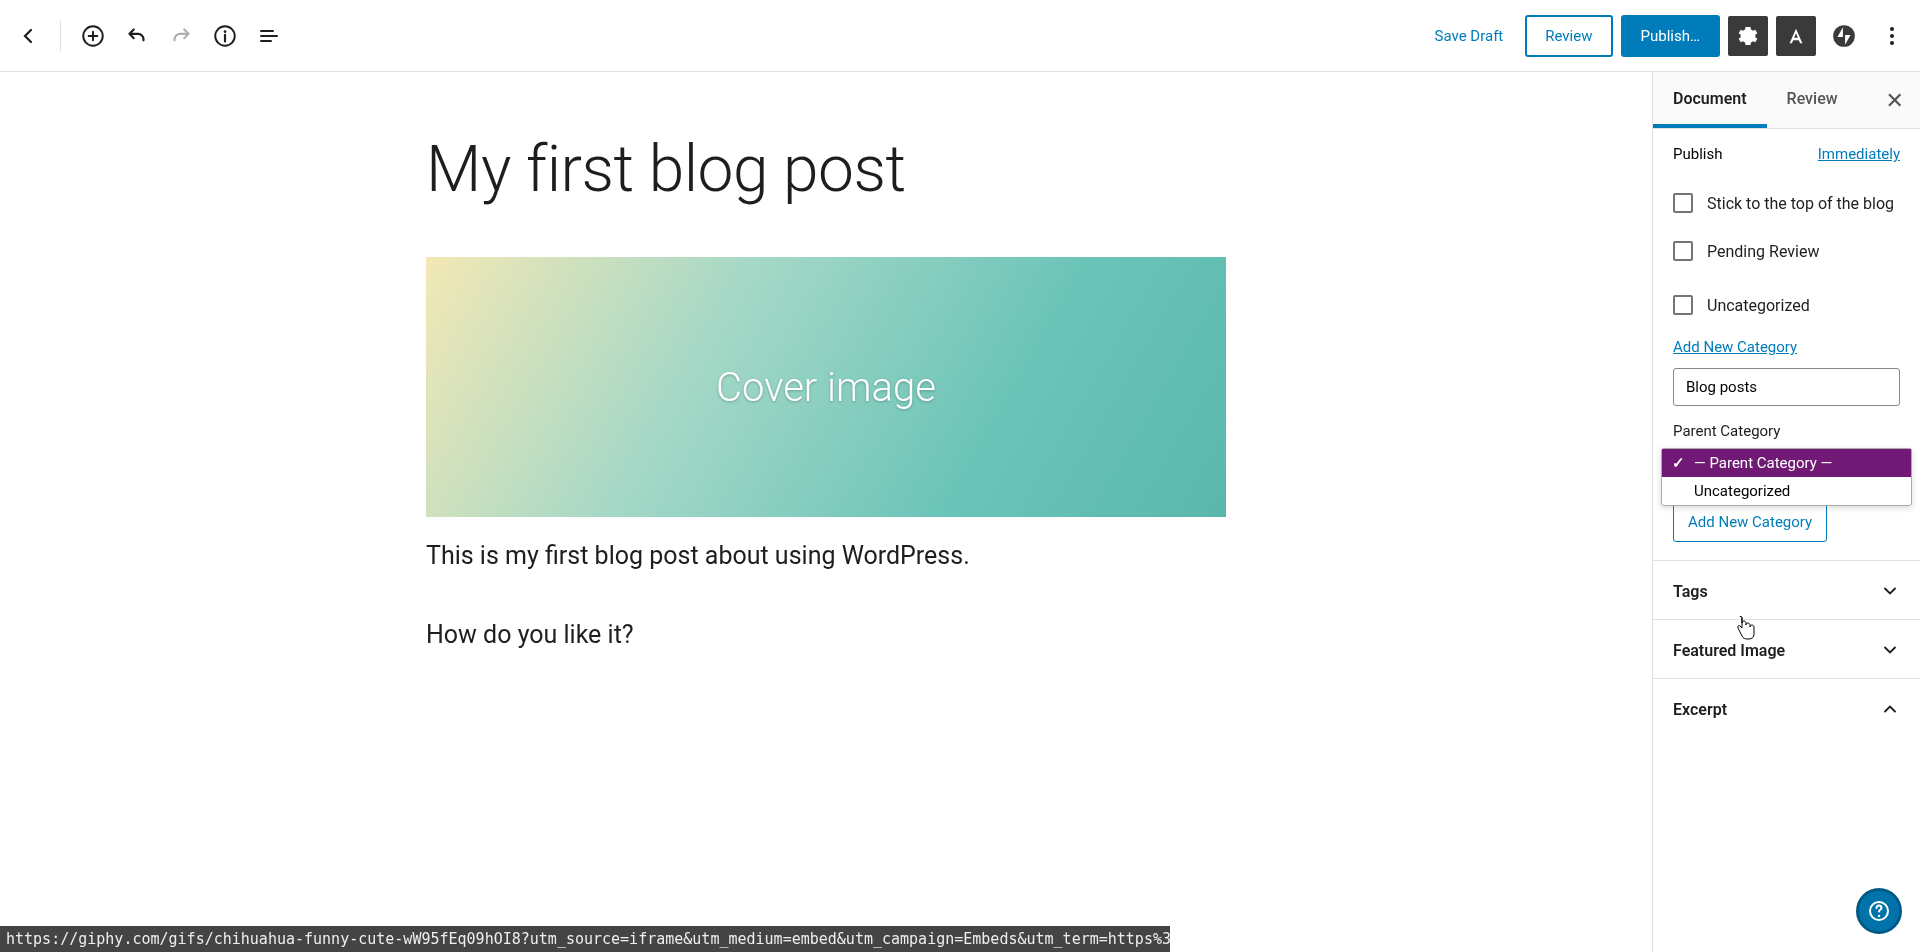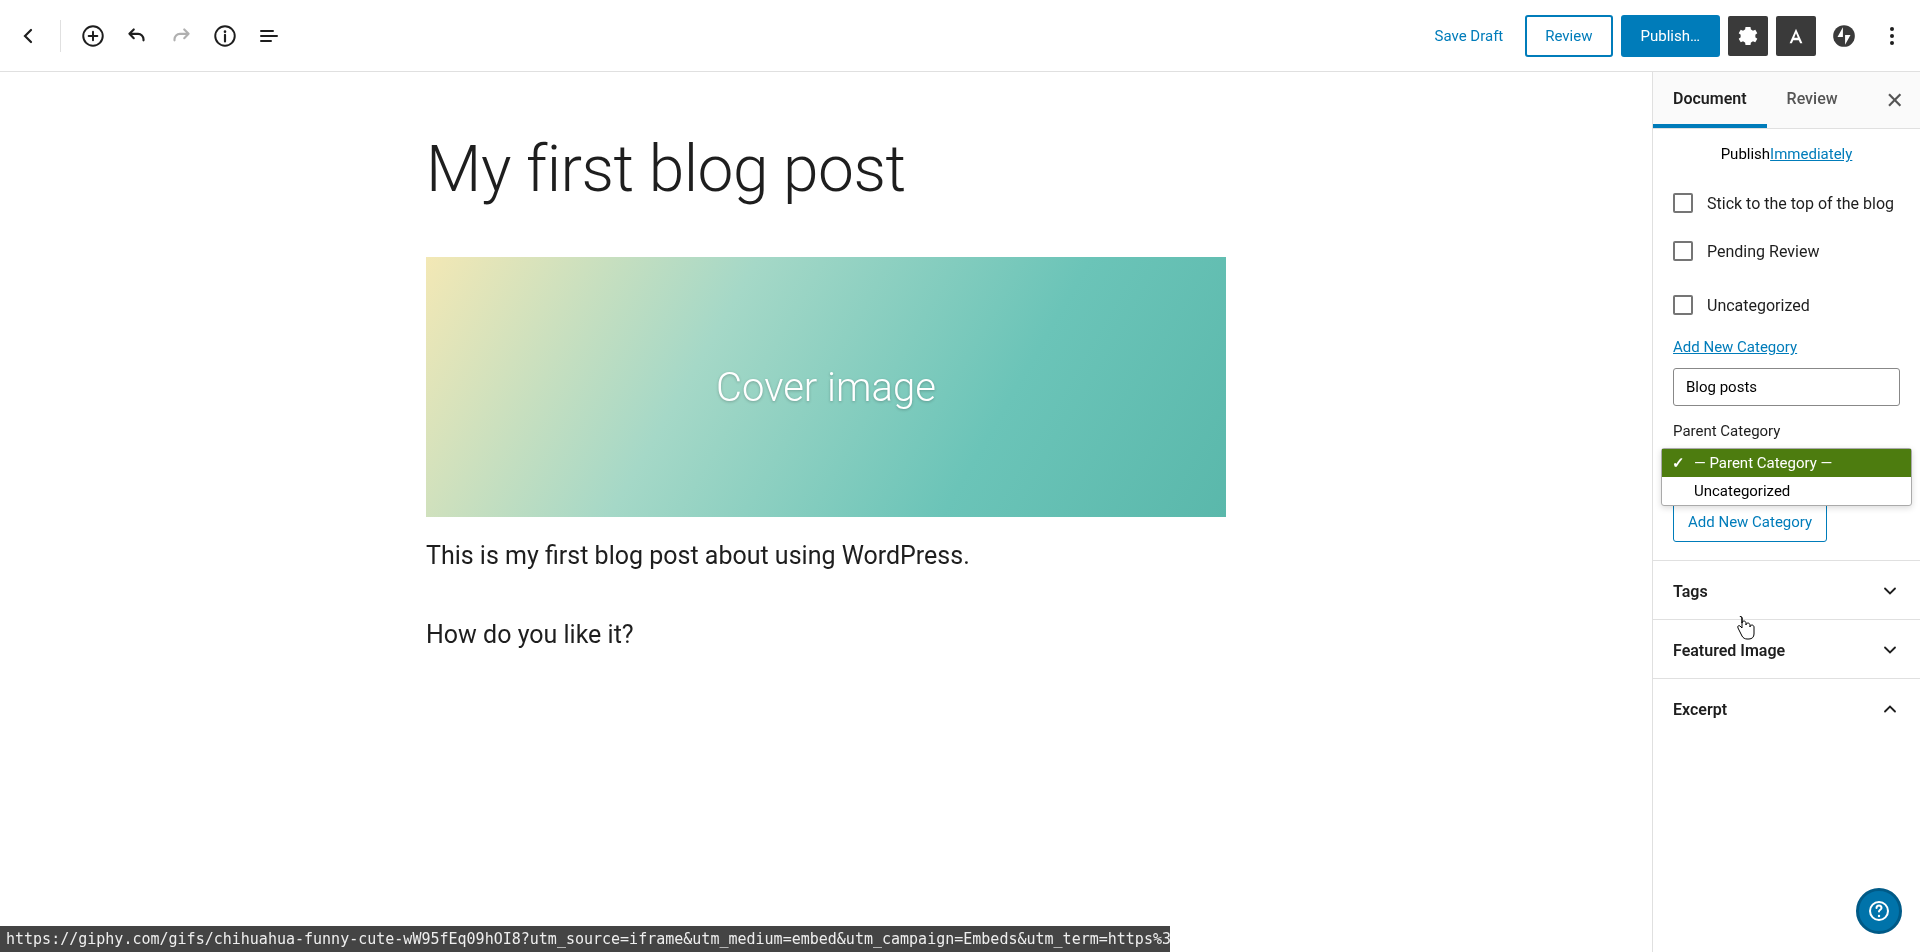--- a/index.html
+++ b/index.html
@@ -27,38 +27,38 @@
 .cover-image { height: 260px; background: linear-gradient(120deg, #f3e8b5 0%, #a5d8c7 35%, #6bc4b8 70%, #5ab8ab 100%); display: flex; align-items: center; justify-content: center; margin-bottom: 24px; }
 .cover-text { font-size: 40px; color: #fff; font-weight: 300; text-shadow: 0 1px 3px rgba(0,0,0,0.25); }
 .body-text { font-size: 25px; color: #1e1e1e; margin-bottom: 50px; font-weight: 400; }
 
 .sidebar { width: 268px; border-left: 1px solid #e0e0e0; background: #fff; overflow-y: auto; position: relative; }
 .tabs { display: flex; border-bottom: 1px solid #e0e0e0; height: 57px; align-items: stretch; background: #fafafa; }
 .tab { padding: 0 20px; display: flex; align-items: center; font-size: 16px; color: #555; cursor: pointer; border-bottom: 4px solid transparent; font-weight: 500; }
 .tab.active { color: #1e1e1e; border-bottom-color: #007cba; font-weight: 600; }
 .close-tab { margin-left: auto; padding: 0 16px; display: flex; align-items: center; cursor: pointer; font-size: 22px; color: #555; }
 
-.panel-row { padding: 16px 20px; display: flex; align-items: center; justify-content: center; font-size: 15px; }
+.panel-row { padding: 16px 20px; display: flex; align-items: center; justify-content: space-between; font-size: 15px; }
 .panel-link { color: #007cba; text-decoration: underline; cursor: pointer; }
 .checkbox-row { padding: 14px 20px; display: flex; align-items: center; gap: 14px; font-size: 16px; color: #1e1e1e; }
 .checkbox { width: 20px; height: 20px; border: 2px solid #757575; border-radius: 2px; background: #fff; flex-shrink: 0; }
 
 .panel-header { padding: 20px 20px 18px; display: flex; align-items: center; justify-content: space-between; font-size: 16px; font-weight: 600; color: #1e1e1e; cursor: pointer; border-top: 1px solid #e0e0e0; }
 
 .field-label { padding: 6px 20px 8px; font-size: 15px; color: #1e1e1e; }
 .text-input { margin: 0 20px 10px; width: calc(100% - 40px); padding: 9px 12px; font-size: 15px; border: 1px solid #888; border-radius: 3px; }
 
 .add-link { padding: 8px 20px 12px; }
 .add-link a { color: #007cba; text-decoration: underline; font-size: 15px; }
 
 .outline-btn { margin: 10px 20px 18px; padding: 10px 14px; border: 1px solid #007cba; color: #007cba; background: #fff; font-size: 15px; border-radius: 3px; cursor: pointer; }
 
 .dropdown-open { position: absolute; left: 8px; right: 8px; background: #fff; border: 1px solid #aaa; border-radius: 3px; box-shadow: 0 2px 6px rgba(0,0,0,0.15); z-index: 100; }
 .dropdown-item { padding: 5px 10px 5px 32px; font-size: 15px; position: relative; cursor: pointer; }
-.dropdown-item.selected { background: #4d7c0f; color: #fff; }
+.dropdown-item.selected { background: #701a75; color: #fff; }
 .dropdown-item.selected::before { content: "✓"; position: absolute; left: 10px; font-weight: bold; }
 
 .status-bar { position: absolute; bottom: 0; left: 0; background: #444; color: #eee; font-size: 15px; padding: 4px 6px; font-family: monospace; white-space: nowrap; overflow: hidden; max-width: 1170px; }
 
 .help-btn { position: absolute; right: 18px; bottom: 18px; width: 46px; height: 46px; border-radius: 50%; background: #0073aa; border: 3px solid #005a87; display: flex; align-items: center; justify-content: center; color: #fff; font-size: 22px; font-weight: bold; cursor: pointer; z-index: 200; }
 
 .cursor-hand { position: absolute; pointer-events: none; z-index: 300; }
 
 svg { display: block; }
 </style>

